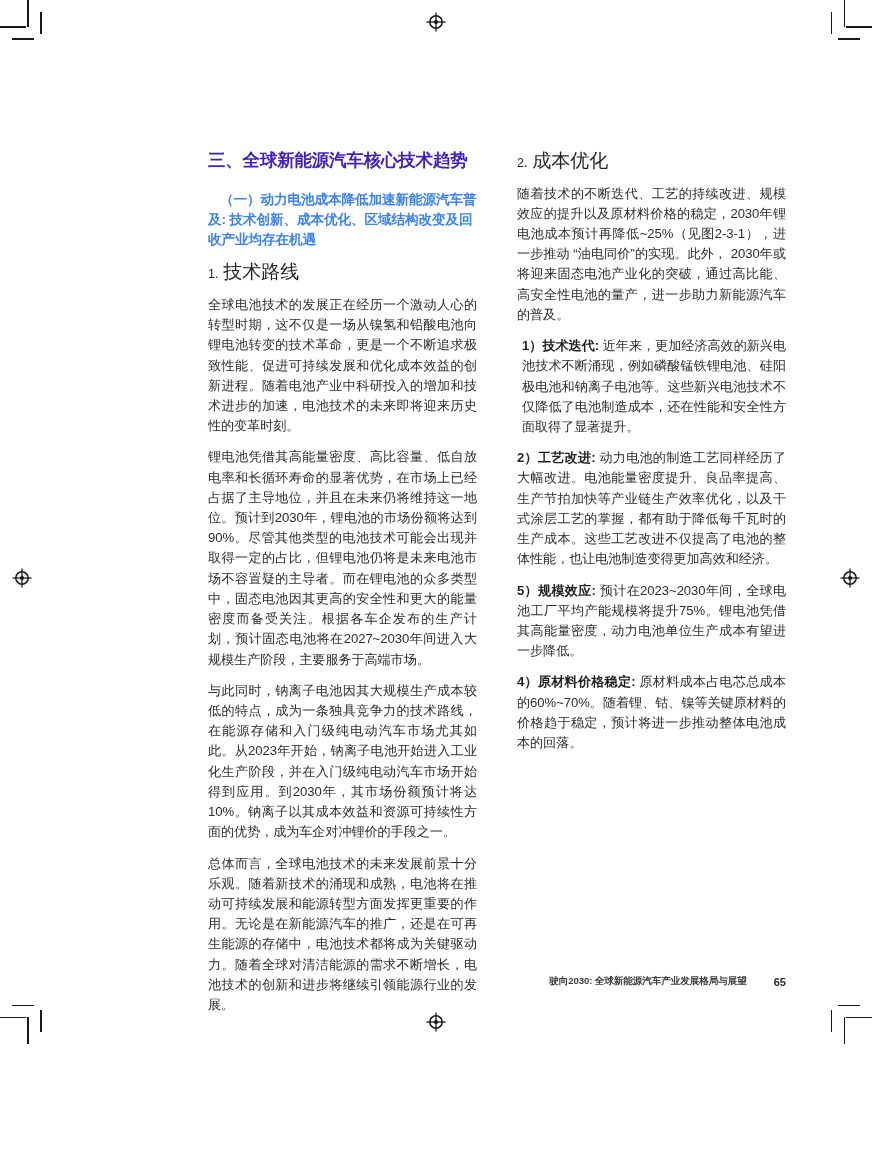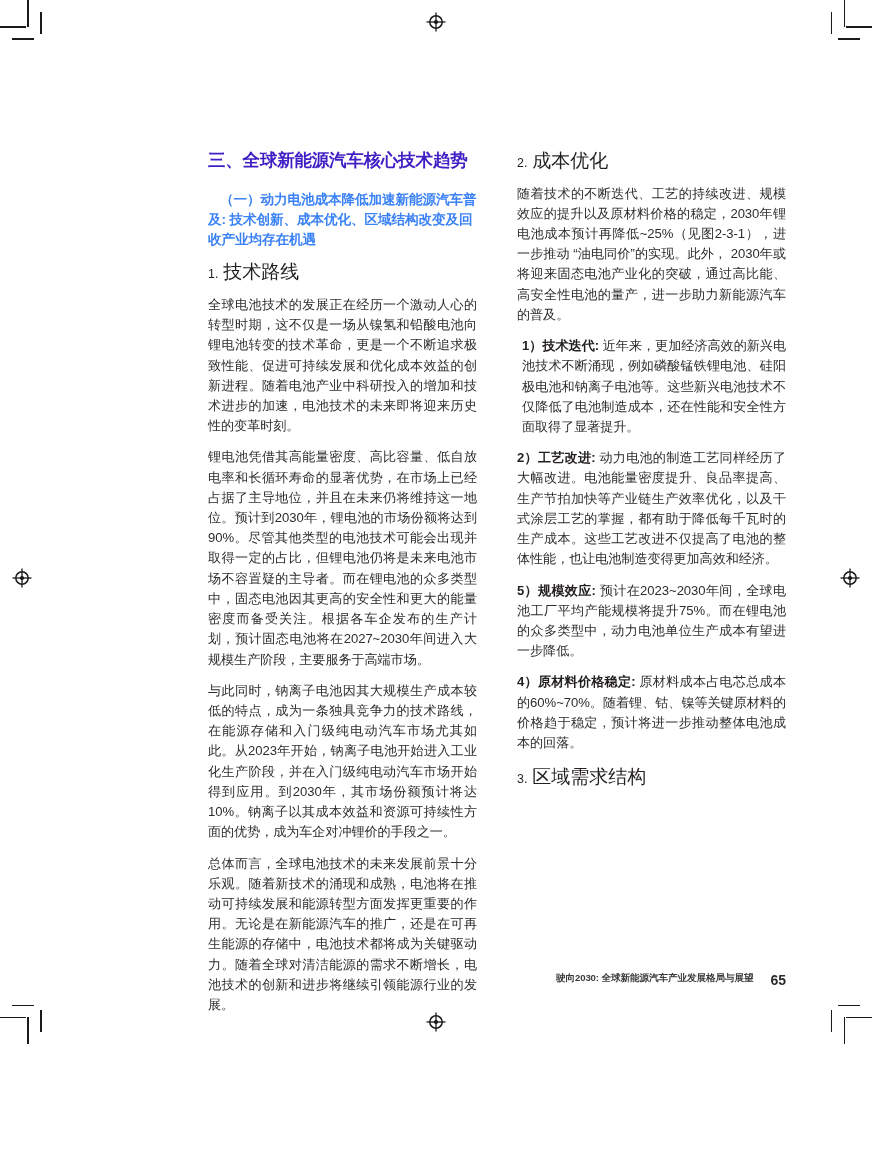--- a/index.html
+++ b/index.html
@@ -87,34 +87,35 @@
   }
   p.indent-item { text-indent: 0; }
   p.indent-item.first-ind { padding-left: 5px; }
 
   
   .footer {
     position: absolute;
     right: 86px;
     bottom: 56px;
     display: flex;
-    align-items: flex-start;
+    align-items: center;
     gap: 17px;
     white-space: nowrap;
   }
   .footer-title {
     font-size: 9.6px;
     font-weight: bold;
     color: #3b3b3b;
     letter-spacing: -0.1px;
   }
   .footer-page {
-    font-size: 14px;
+    font-size: 11px;
     font-weight: bold;
     color: #2b2b2b;
+    margin-left: 10px;
   }
 </style>
 </head>
 <body>
 
 <div class="page">
 
   <div>
     <div class="crop-mark" style="left:0px;  top:26px; width:26px; height:1.5px;"></div>
     <div class="crop-mark" style="left:27px; top:0px;  width:1.5px; height:27px;"></div>
@@ -208,30 +209,27 @@
 
       <p class="body-text indent-item first-ind">
         <span class="lead">1）技术迭代:</span><span> 近年来，更加经济高效的新兴电池技术不断涌现，例如磷酸锰铁锂电池、硅阳极电池和钠离子电池等。这些新兴电池技术不仅降低了电池制造成本，还在性能和安全性方面取得了显著提升。</span>
       </p>
 
       <p class="body-text indent-item">
         <span class="lead">2）工艺改进:</span><span> 动力电池的制造工艺同样经历了大幅改进。电池能量密度提升、良品率提高、生产节拍加快等产业链生产效率优化，以及干式涂层工艺的掌握，都有助于降低每千瓦时的生产成本。这些工艺改进不仅提高了电池的整体性能，也让电池制造变得更加高效和经济。</span>
       </p>
 
       <p class="body-text indent-item">
-        <span class="lead">5）规模效应:</span><span> 预计在2023~2030年间，全球电池工厂平均产能规模将提升75%。而在锂电池的众多类型中，动力电池单位生产成本有望进一步降低。</span>
+        <span class="lead">5）规模效应:</span><span> 预计在2023~2030年间，全球电池工厂平均产能规模将提升75%。锂电池凭借其高能量密度，动力电池单位生产成本有望进一步降低。</span>
       </p>
 
       <p class="body-text indent-item">
         <span class="lead">4）原材料价格稳定:</span><span> 原材料成本占电芯总成本的60%~70%。随着锂、钴、镍等关键原材料的价格趋于稳定，预计将进一步推动整体电池成本的回落。</span>
       </p>
 
-      <h3 class="num-head">
-        <span class="nh-num">3.</span><span class="nh-txt">区域需求结构</span>
-      </h3>
 
 
     </div>
   </div>
 
   <div class="footer">
     <span class="footer-title">驶向2030: 全球新能源汽车产业发展格局与展望</span>
     <span class="footer-page">65</span>
   </div>
 

